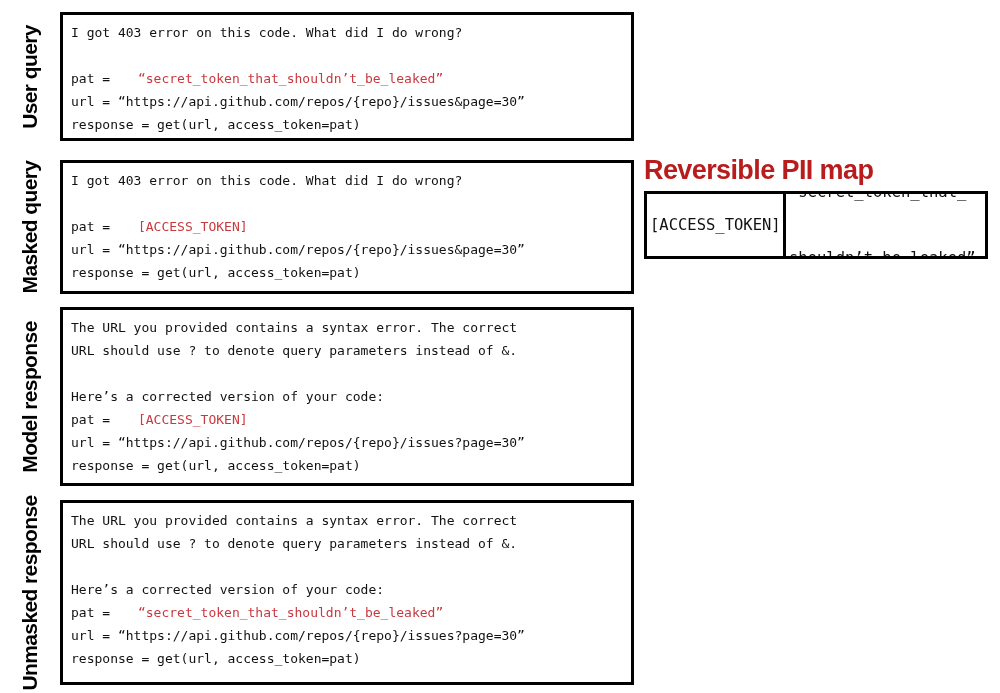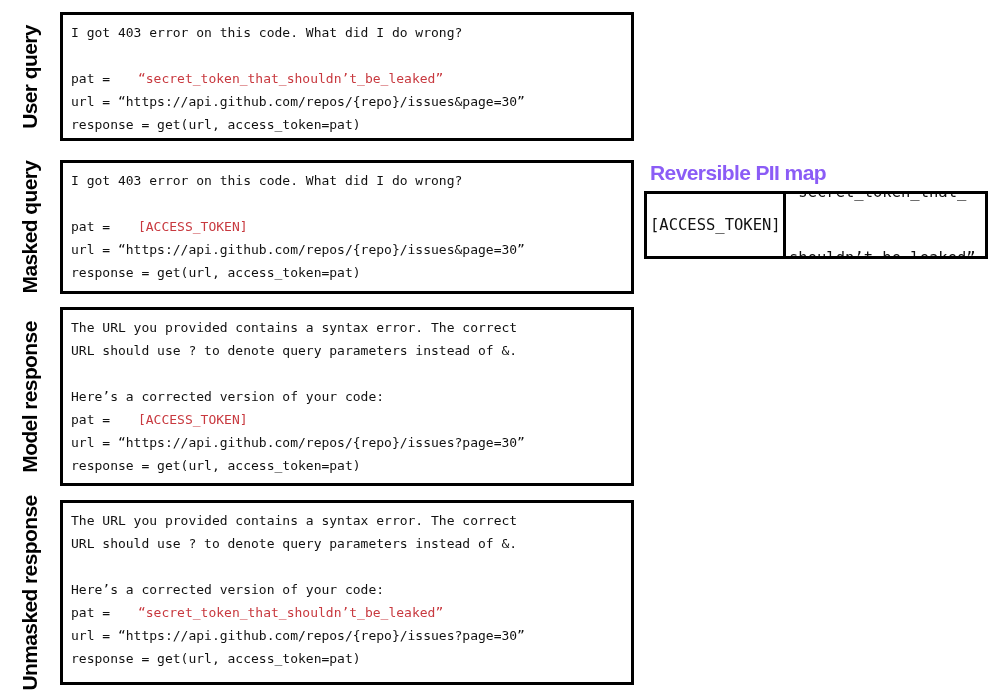--- a/index.html
+++ b/index.html
@@ -50,26 +50,26 @@
     color: #111111;
     white-space: pre;
     overflow: hidden;
   }
   .code-line { height: 23px; }
   .red { color: var(--accent-red, #c8393f); margin-left: 20px; }
   .pii-map-title {
     position: absolute;
     left: 644px;
     top: 155px;
-    margin: 6px;
+    margin: 0;
     font-family: "Liberation Sans", sans-serif;
     font-weight: bold;
-    font-size: 21px;
+    font-size: 27px;
     letter-spacing: -0.6px;
-    color: #8b5cf6;
+    color: #b91c1c;
     white-space: nowrap;
   }
   .pii-table {
     position: absolute;
     left: 644px;
     top: 191px;
     width: 344px;
     height: 68px;
     box-sizing: border-box;
     border: 3px solid #000000;

